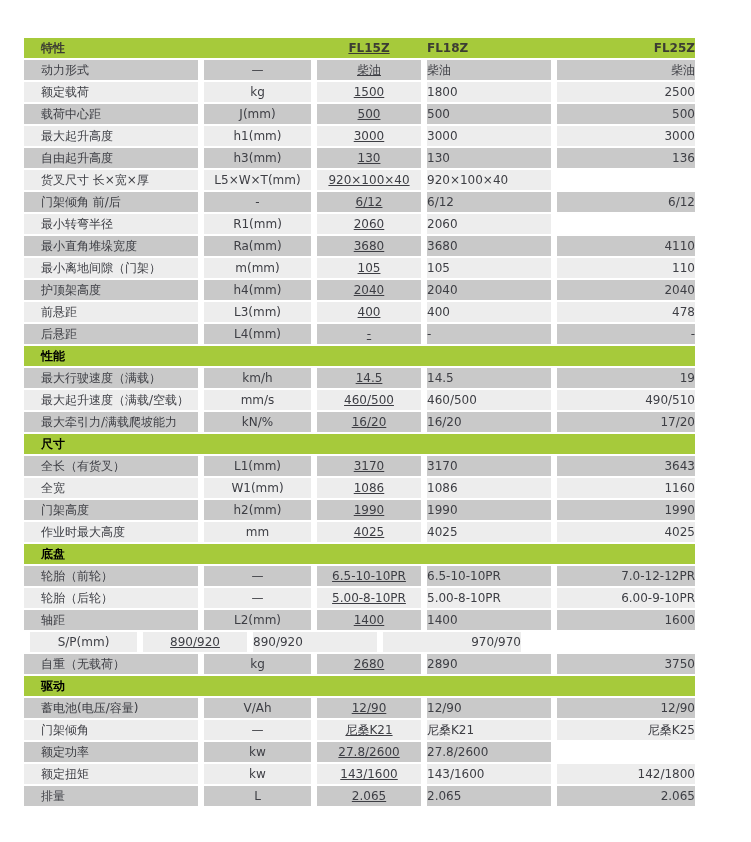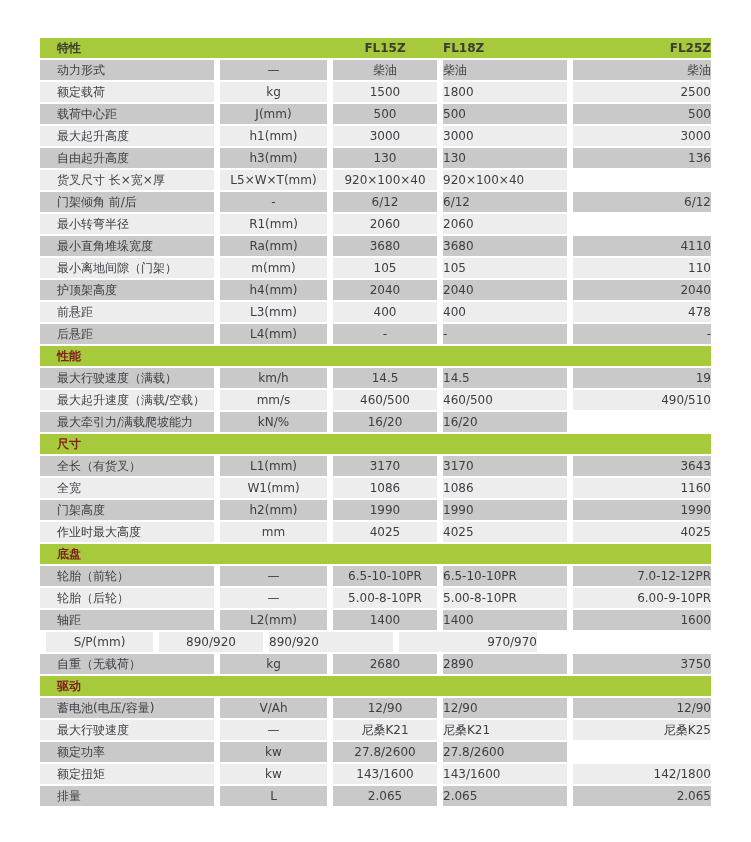--- a/index.html
+++ b/index.html
@@ -2,33 +2,33 @@
 <html><head>
 <meta charset="utf-8">
 <style>
   html,body{margin:0;padding:0;}
   body{
     width:751px;height:842px;background:#ffffff;
     font-family:"DejaVu Sans","Liberation Sans",sans-serif;
     -webkit-font-smoothing:antialiased;
   }
   .page{position:relative;width:751px;height:842px;background:#fff;overflow:hidden;}
-  .spec-table{position:absolute;left:40px;top:38px;width:671px;}
+  .spec-table{position:absolute;left:24px;top:38px;width:671px;}
   .row{display:flex;height:20px;line-height:20px;margin-bottom:2px;font-size:12px;color:var(--text);}
   .cell{box-sizing:border-box;white-space:nowrap;overflow:hidden;}
   .c-label{width:174px;text-align:left;padding-left:17px;}
   .c-unit{width:107px;text-align:center;margin-left:6px;}
-  .c-v1{width:104px;text-align:center;margin-left:6px;}
+  .c-v1{width:104px;text-align:center;margin-left:6px;text-decoration:underline;}
   .c-v2{width:124px;text-align:left;margin-left:6px;}
   .c-v3{width:138px;text-align:right;margin-left:6px;}
   
   .header-row{background:var(--green);font-weight:bold;color:#3c3d33;}
   .header-row .cell{background:transparent;}
   
-  .section-row{background:var(--green);font-weight:bold;color:#7f1d1d;}
+  .section-row{background:var(--green);font-weight:bold;color:#000000;}
   .section-row .c-title{width:100%;text-align:left;padding-left:17px;}
   
   .data-row.dark .cell{background:var(--rowdark);}
   .data-row.light .cell{background:var(--rowlight);}
 </style>
 </head>
 <body>
 
 <div class="page" style="--green: #a6ca3b; --rowdark: #c9c9c9; --rowlight: #ededed; --text: #3d3e44;">
   <div class="spec-table">
@@ -144,20 +144,21 @@
     <div class="cell c-unit">mm/s</div>
     <div class="cell c-v1">460/500</div>
     <div class="cell c-v2">460/500</div>
     <div class="cell c-v3">490/510</div>
   </div>
         <div class="row data-row dark">
     <div class="cell c-label">最大牵引力/满载爬坡能力</div>
     <div class="cell c-unit">kN/%</div>
     <div class="cell c-v1">16/20</div>
     <div class="cell c-v2">16/20</div>
+    <div class="cell c-v3">17/20</div>
   </div>
         <div class="row section-row">
     <div class="cell c-title">尺寸</div>
   </div>
         <div class="row data-row dark">
     <div class="cell c-label">全长（有货叉）</div>
     <div class="cell c-unit">L1(mm)</div>
     <div class="cell c-v1">3170</div>
     <div class="cell c-v2">3170</div>
     <div class="cell c-v3">3643</div>
@@ -224,21 +225,21 @@
     <div class="cell c-title">驱动</div>
   </div>
         <div class="row data-row dark">
     <div class="cell c-label">蓄电池(电压/容量)</div>
     <div class="cell c-unit">V/Ah</div>
     <div class="cell c-v1">12/90</div>
     <div class="cell c-v2">12/90</div>
     <div class="cell c-v3">12/90</div>
   </div>
         <div class="row data-row light">
-    <div class="cell c-label">最大行驶速度</div>
+    <div class="cell c-label">门架倾角</div>
     <div class="cell c-unit">—</div>
     <div class="cell c-v1">尼桑K21</div>
     <div class="cell c-v2">尼桑K21</div>
     <div class="cell c-v3">尼桑K25</div>
   </div>
         <div class="row data-row dark">
     <div class="cell c-label">额定功率</div>
     <div class="cell c-unit">kw</div>
     <div class="cell c-v1">27.8/2600</div>
     <div class="cell c-v2">27.8/2600</div>

